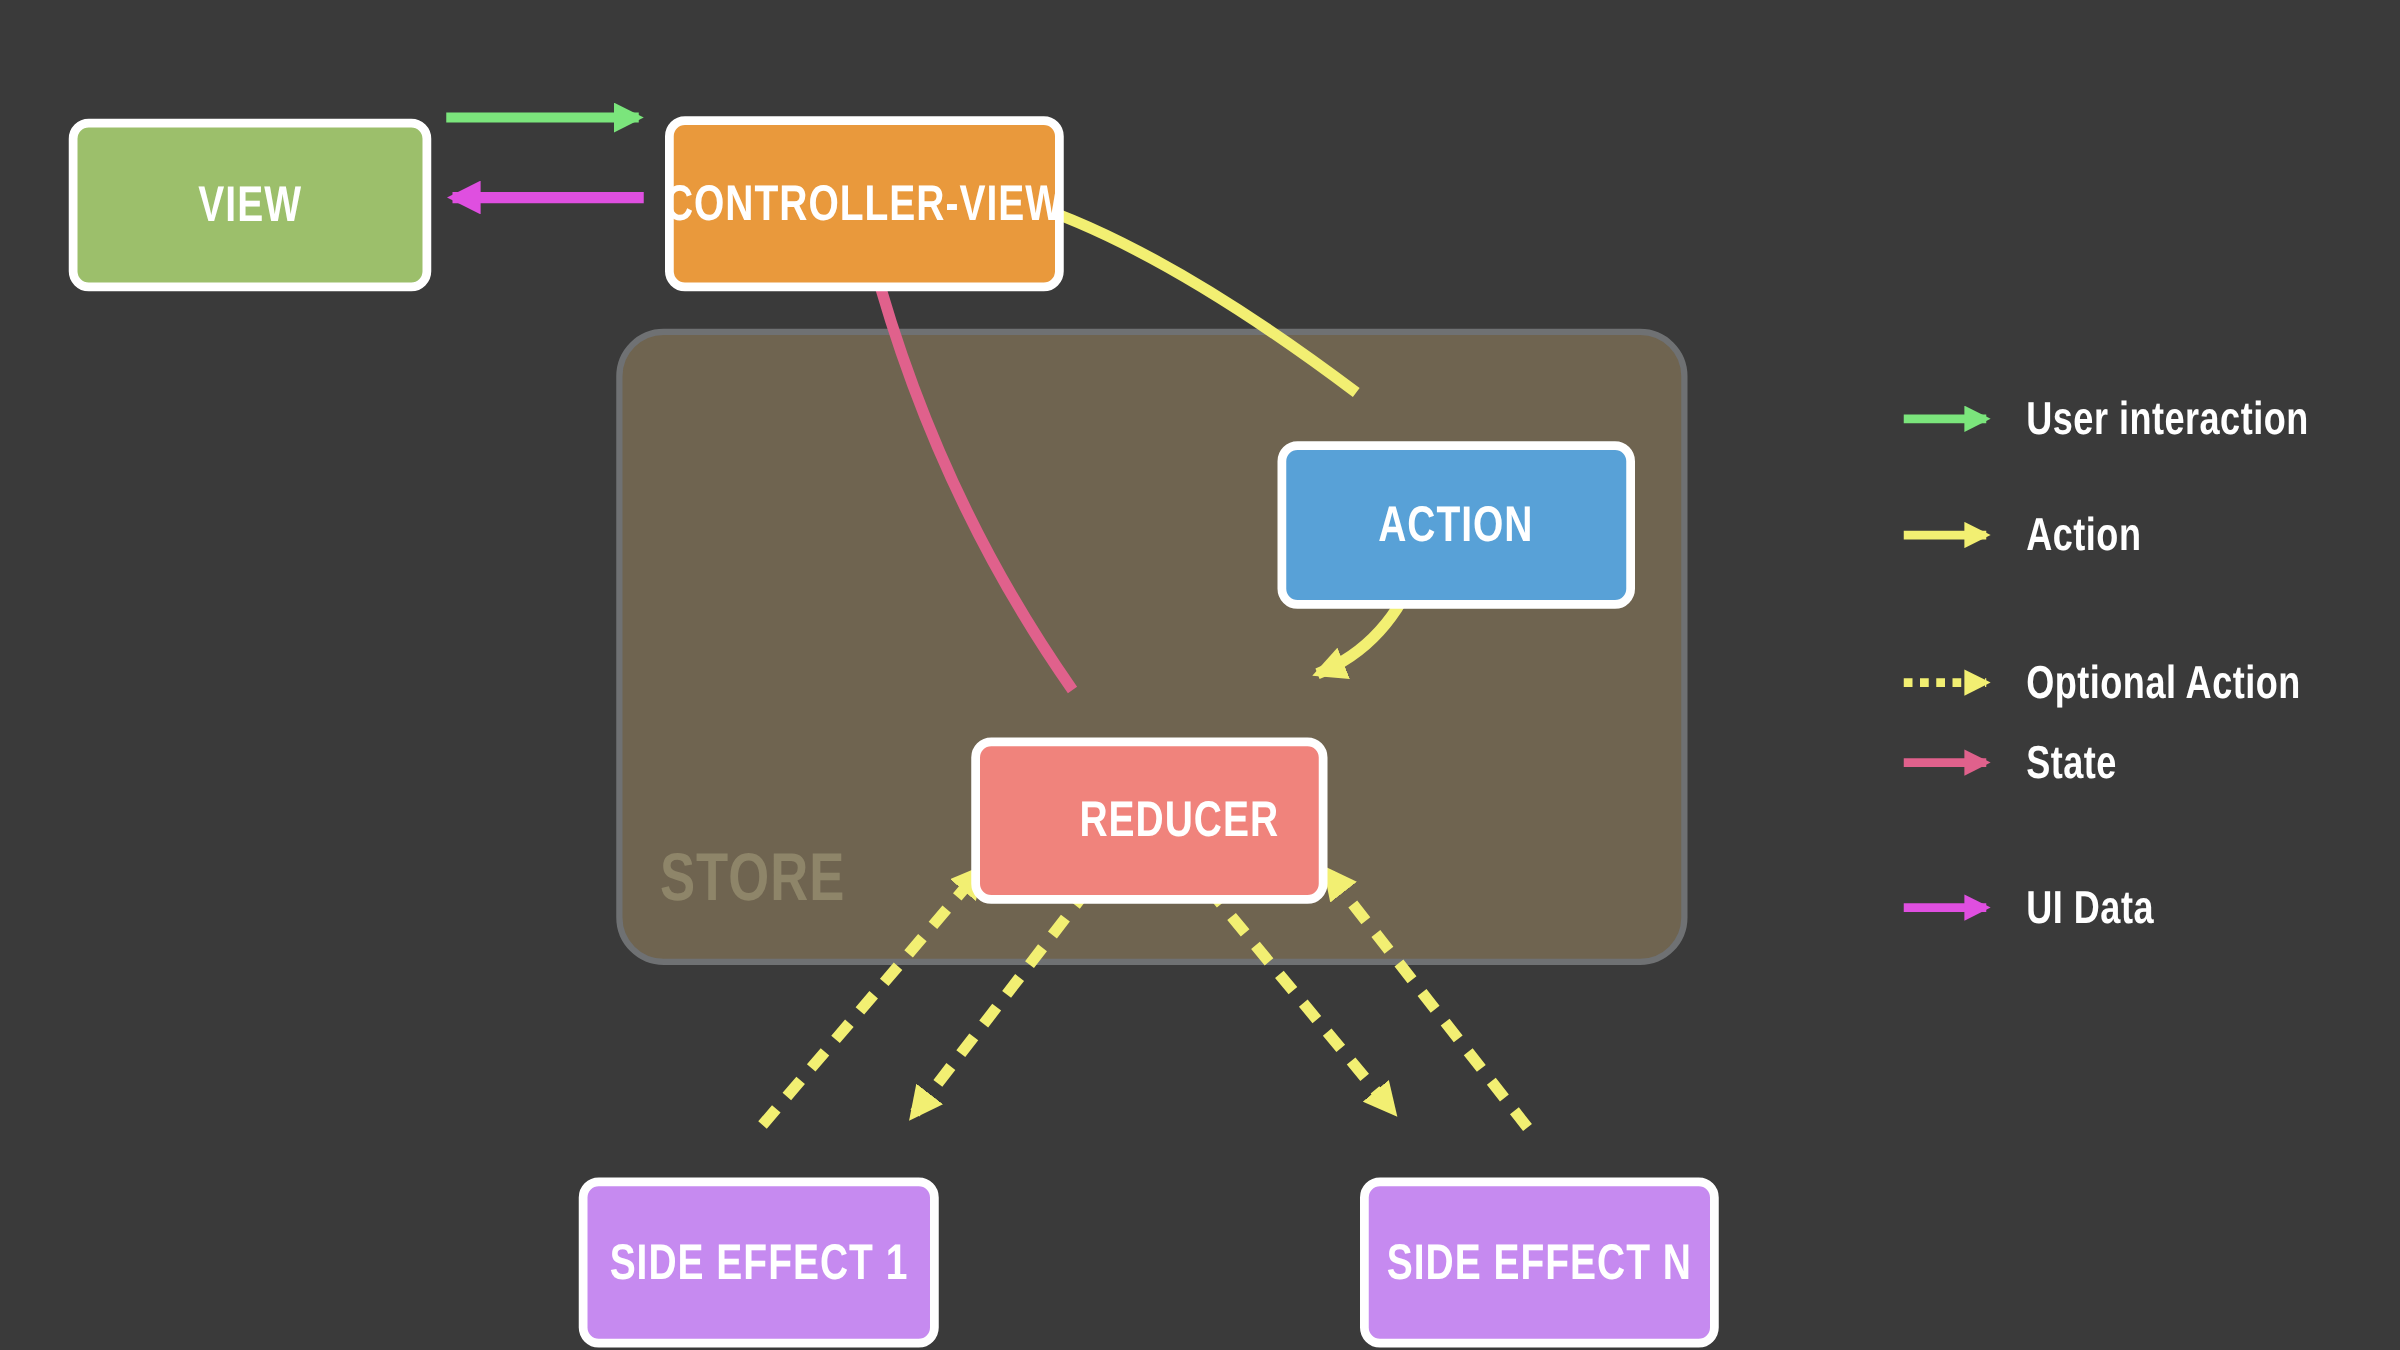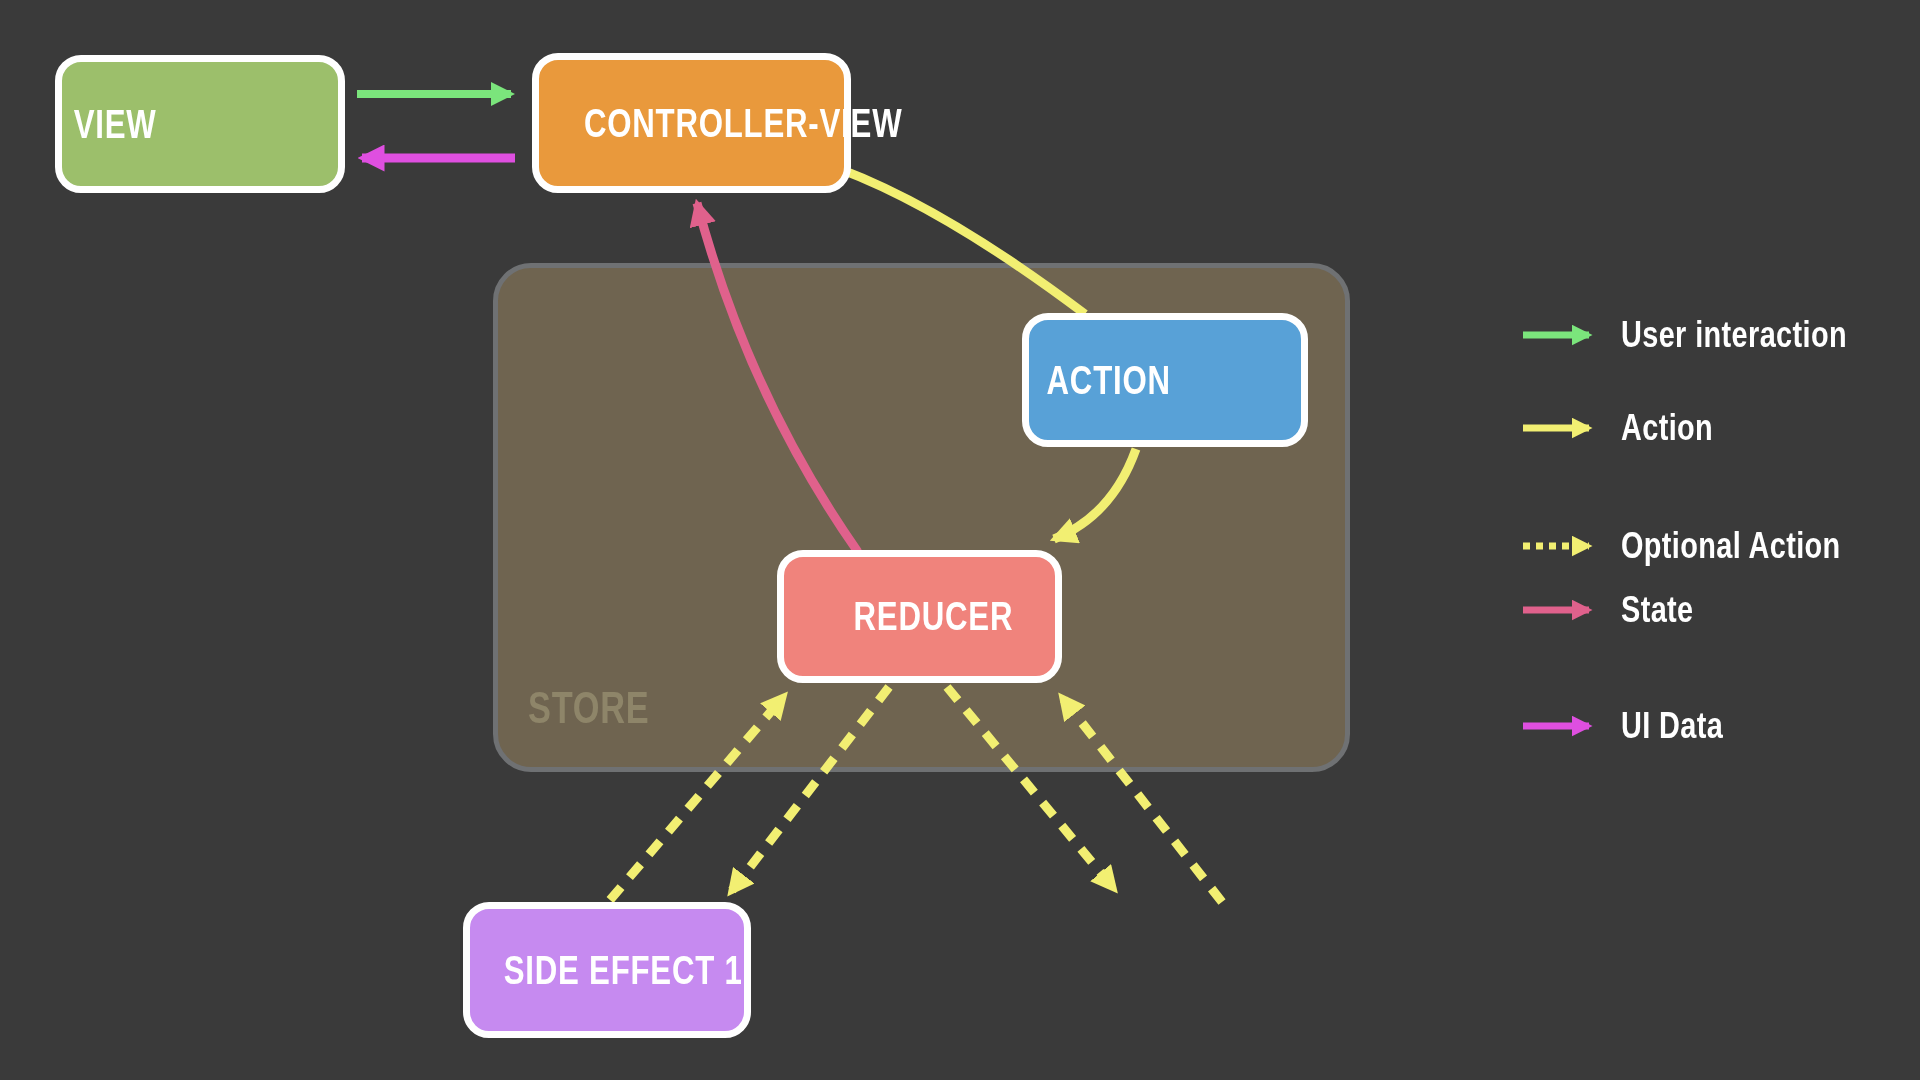--- a/index.html
+++ b/index.html
@@ -19,21 +19,21 @@
     width: 857px; height: 509px;
     background: var(--c-store-fill);
     border: 5px solid var(--c-store-border);
     border-radius: 38px;
     box-sizing: border-box;
     z-index: 1;
   }
   .store-label {
     position: absolute;
     left: 30px; bottom: 34px;
-    font-size: 44px;
+    font-size: 54px;
     font-weight: bold;
     color: var(--c-store-label);
     letter-spacing: 1px;
   }
 
   
   #arrows { position: absolute; left: 0; top: 0; z-index: 2; }
   .stroke-green   { stroke: var(--c-arrow-green);   }
   .stroke-yellow  { stroke: var(--c-arrow-yellow);  }
   .stroke-pink    { stroke: var(--c-arrow-pink);    }
@@ -43,25 +43,26 @@
   .mk-pink    { fill: var(--c-arrow-pink);    }
   .mk-magenta { fill: var(--c-arrow-magenta); }
   .arrow { fill: none; }
   .dashed { stroke-dasharray: 17 13; }
 
   
   .node {
     position: absolute;
     box-sizing: border-box;
     border: 7px solid var(--c-node-border);
-    border-radius: 26px;
+    border-radius: 16px;
     display: flex;
     align-items: center;
-    justify-content: flex-start;
+    justify-content: center;
     z-index: 3;
+    margin-top: 40px;
   }
   .node-label {
     display: inline-block;
     transform: scaleX(0.78);
     transform-origin: center center;
     font-size: 40px;
     font-weight: bold;
     color: var(--c-label-text);
     letter-spacing: 1px;
     white-space: nowrap;
@@ -163,20 +164,23 @@
   </div>
 
   <div class="node" id="node-reducer">
     <span class="node-label">REDUCER</span>
   </div>
 
   <div class="node" id="node-side-effect-1">
     <span class="node-label">SIDE EFFECT 1</span>
   </div>
 
+  <div class="node" id="node-side-effect-n">
+    <span class="node-label">SIDE EFFECT N</span>
+  </div>
 
   <div class="legend-row" id="legend-row-0">
     <svg width="92" height="30" viewBox="0 0 92 30">
       <path d="M2,15 H68" class="arrow stroke-green" stroke-width="7" marker-end="url(#mh-green)"></path>
     </svg>
     <span class="legend-label"><span class="condensed">User interaction</span></span>
   </div>
 
   <div class="legend-row" id="legend-row-1">
     <svg width="92" height="30" viewBox="0 0 92 30">

